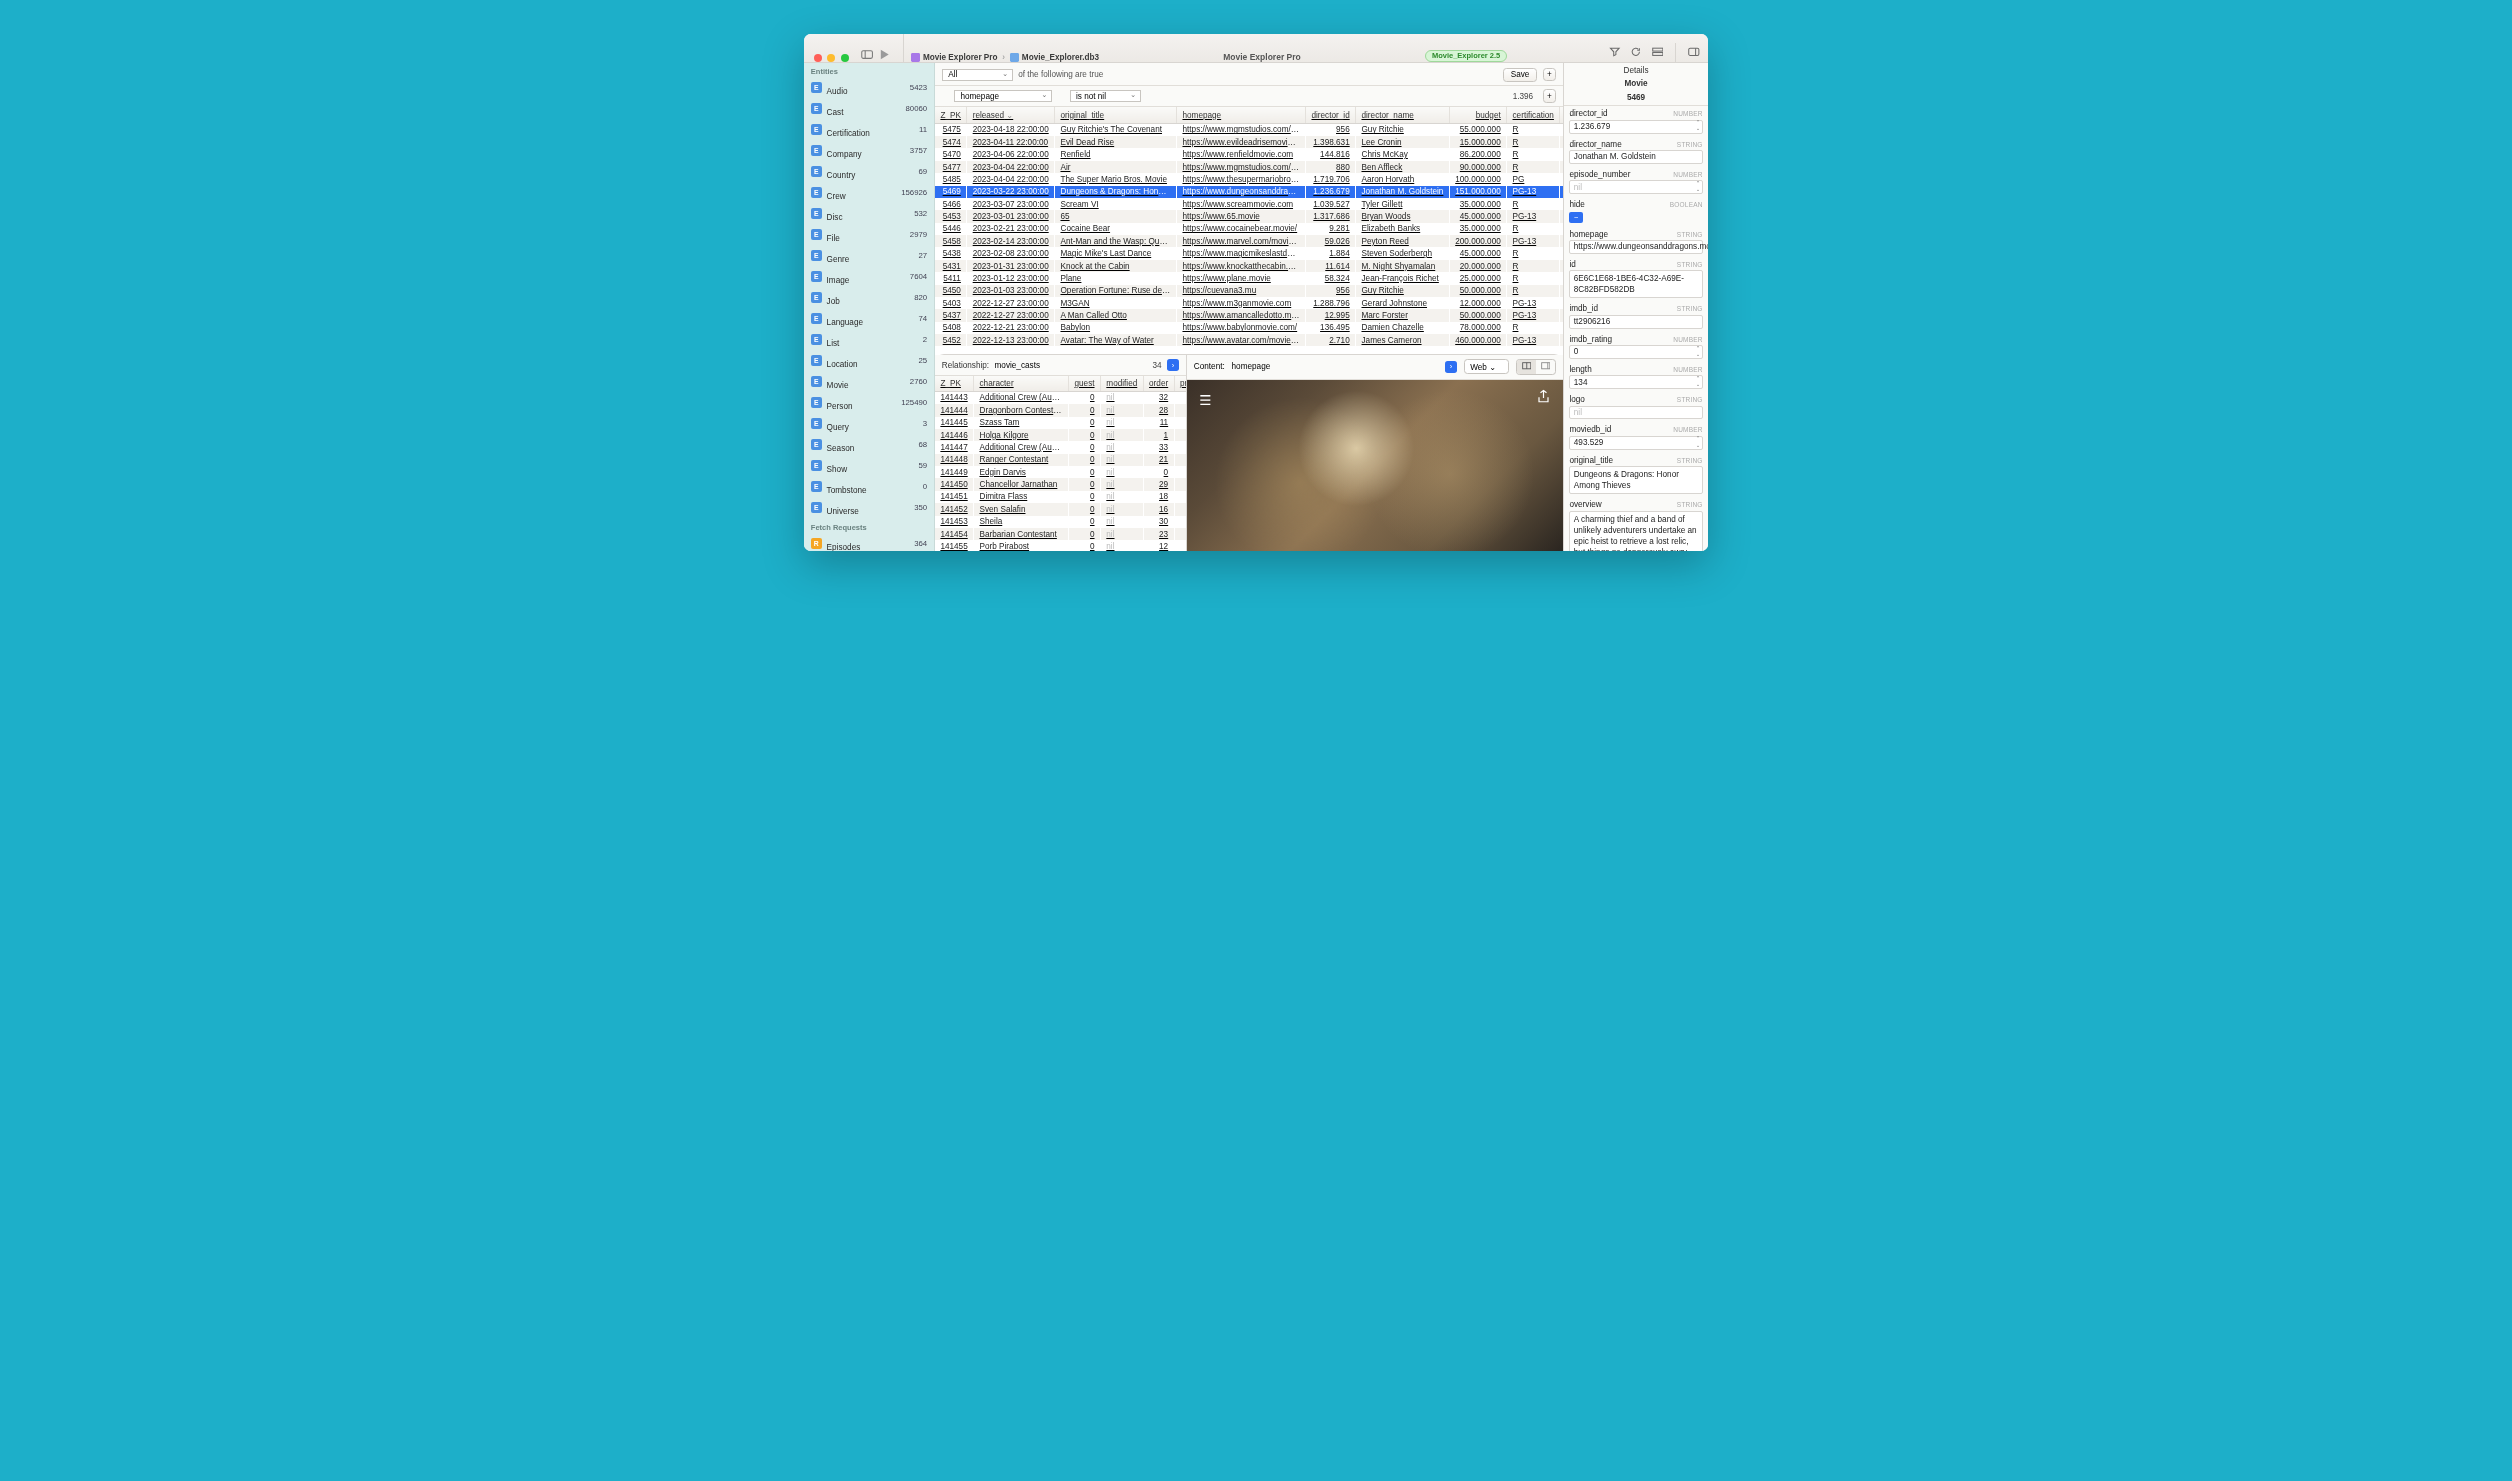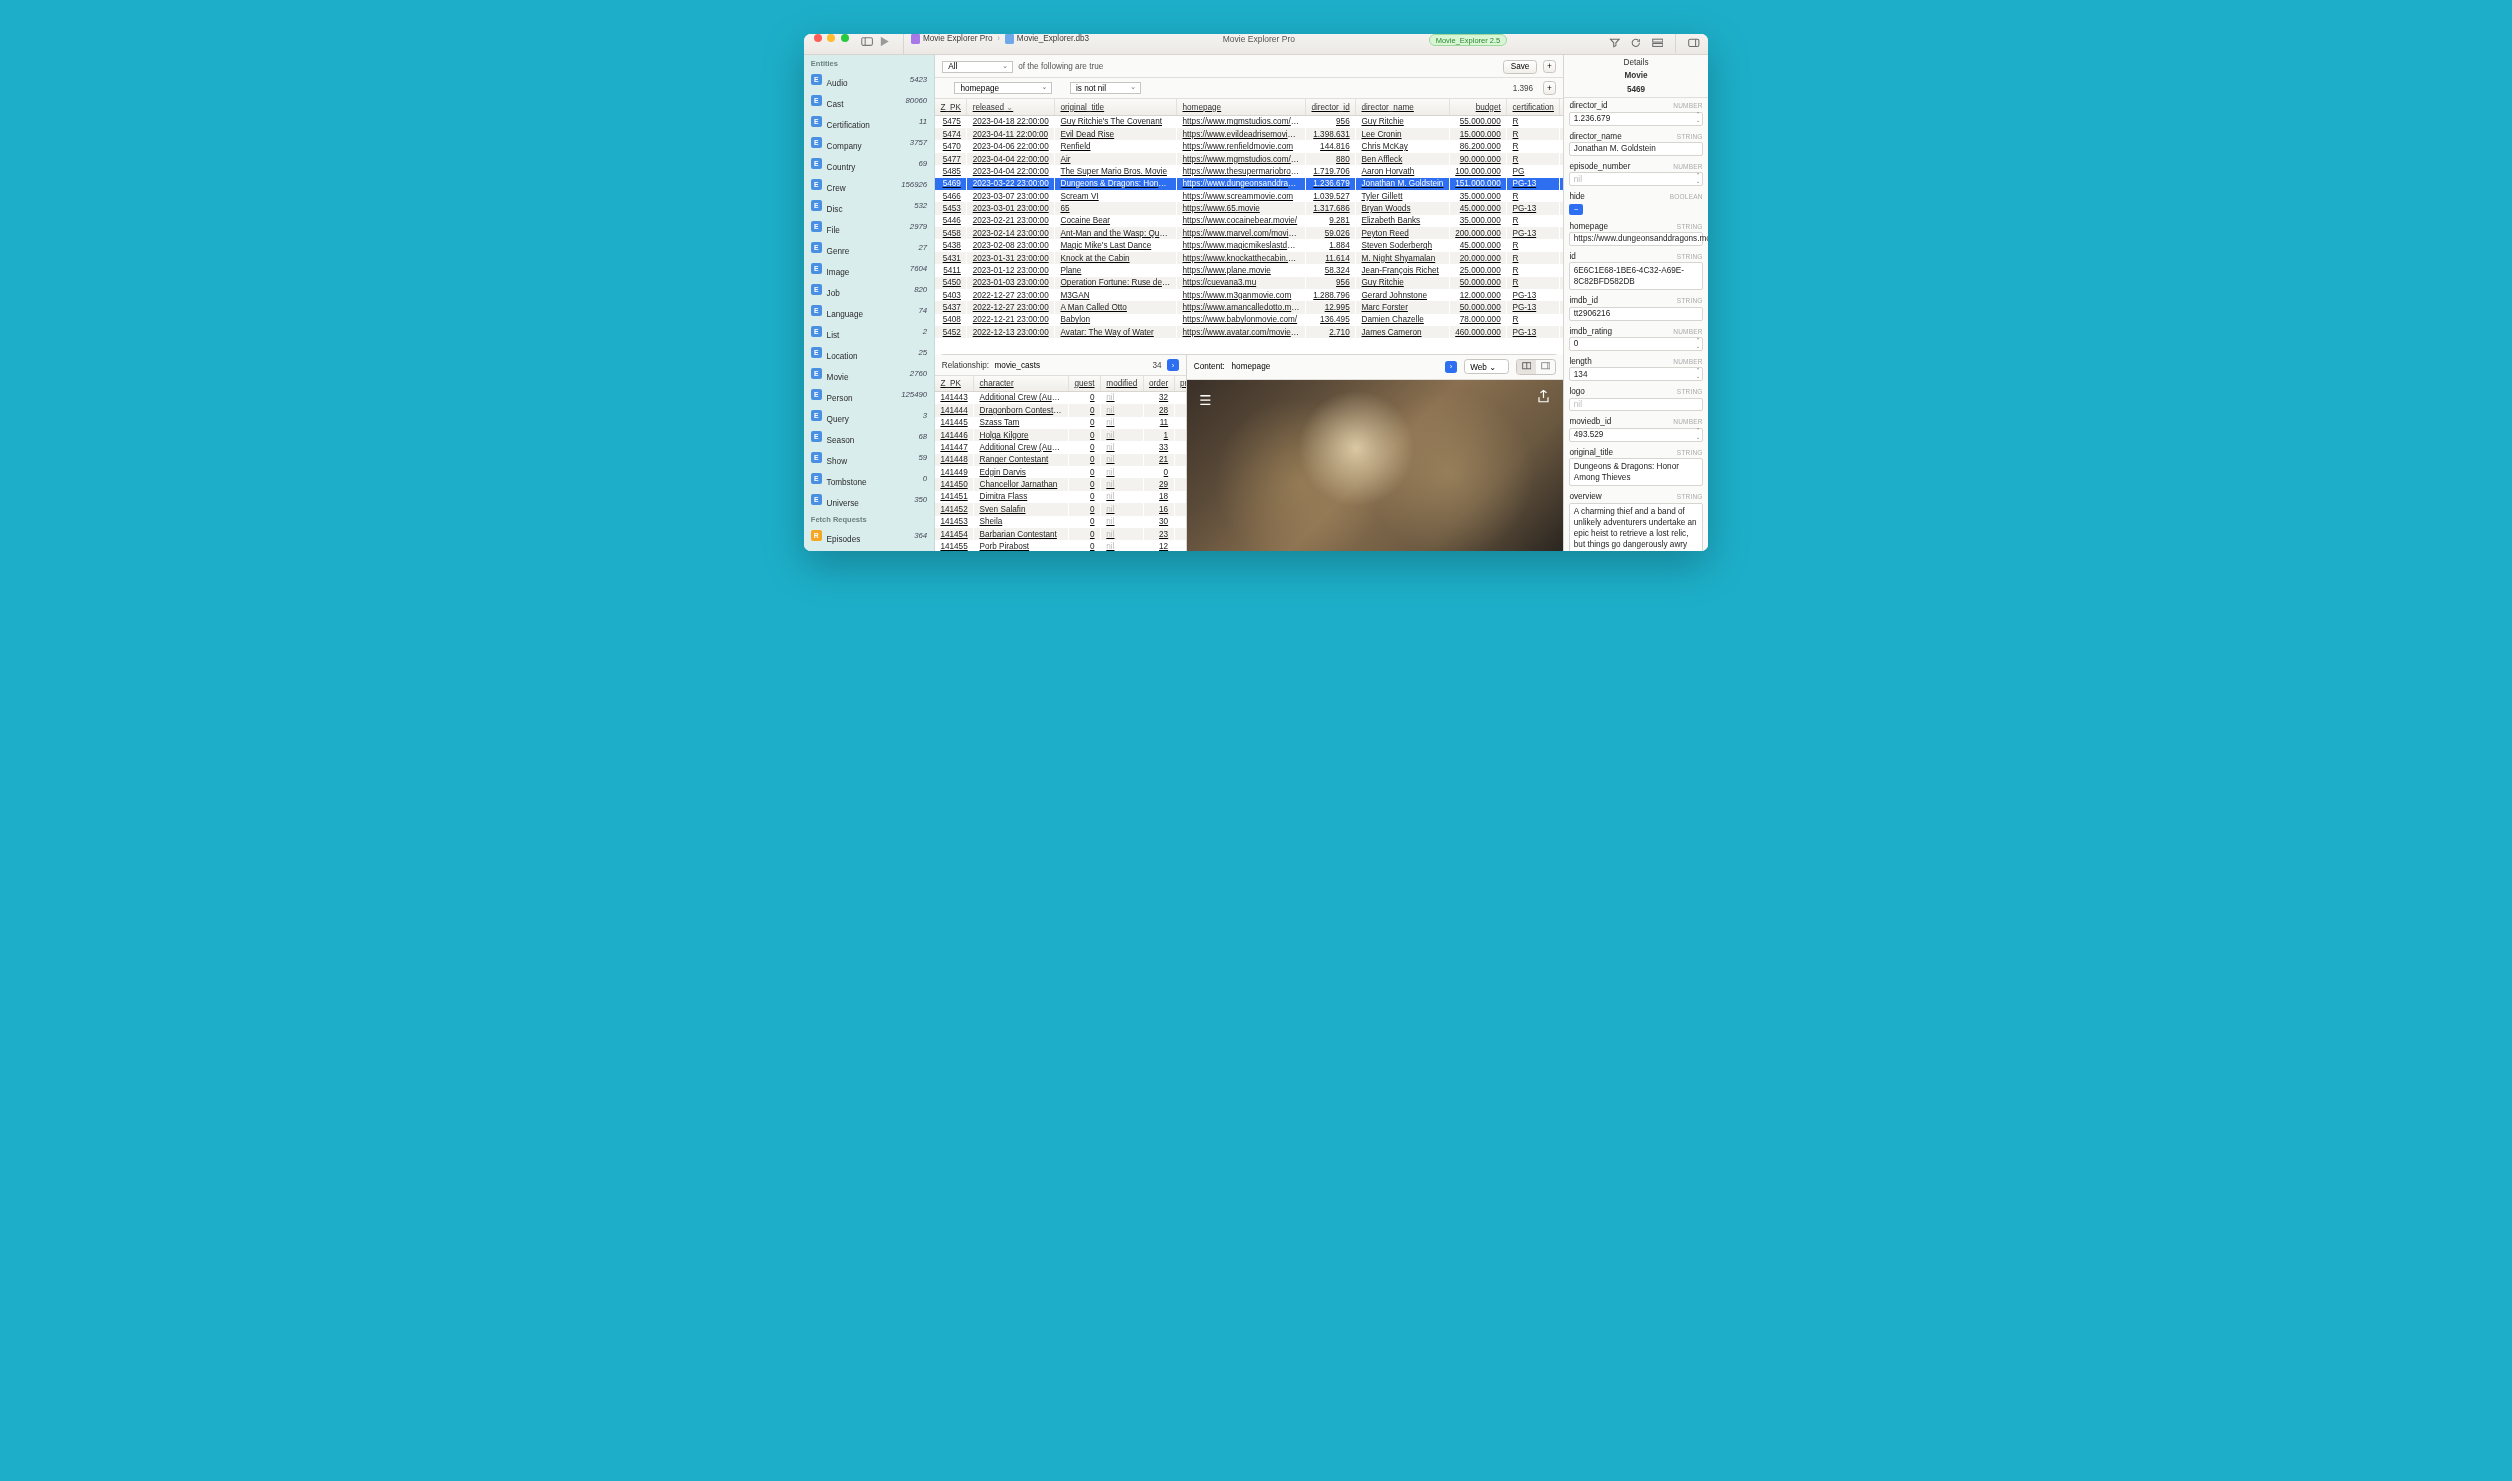--- a/index.html
+++ b/index.html
@@ -1,18 +1,18 @@
 <!DOCTYPE html>
 <html><head>
 <meta charset="utf-8">
 <style>
 * { margin:0; padding:0; box-sizing:border-box; font-family:-apple-system,BlinkMacSystemFont,"Segoe UI",sans-serif; font-size:8.2px; }
 body { background:#1DAFC9; min-height:100vh; padding:34px; display:flex; align-items:flex-start; justify-content:center; }
 .window { width:904px; height:517px; background:#fff; border-radius:6.8px; box-shadow:0 13.6px 41px rgba(0,0,0,.25); overflow:hidden; display:flex; flex-direction:column; }
-.titlebar { height:21px; display:flex; align-items:flex-start; background:linear-gradient(#f4f2f0,#ece9e5); border-bottom:0.7px solid #d8d5d1; }
+.titlebar { height:29px; display:flex; align-items:flex-end; background:linear-gradient(#f4f2f0,#ece9e5); border-bottom:0.7px solid #d8d5d1;font-weight:bold; }
 .traffic { display:flex; gap:5.4px; margin-left:9.5px; }
 .traffic span { width:8.2px; height:8.2px; border-radius:50%; }
 .tf-r { background:#ff5f57; } .tf-y { background:#febc2e; } .tf-g { background:#28c840; }
 .tb-btn { width:17.7px; height:15px; display:flex; align-items:center; justify-content:center; color:#7a7a7a; margin-left:9.5px; }
 .tb-play { margin-left:auto; margin-right:9.5px; color:#9a9a9a; }
 .tb-divider { width:0.7px; height:100%; background:#d8d5d1; }
 .crumbs { display:flex; align-items:center; gap:2.7px; font-size:8.5px; color:#3a3a3a; margin-left:6.8px; }
 .crumbs .ic { width:9.5px; height:9.5px; background:#a878e8; border-radius:1.4px; display:inline-block; }
 .crumbs .ic2 { width:9.5px; height:9.5px; background:#6ea8e8; border-radius:1.4px; display:inline-block; }
 .crumbs .sep { color:#aaa; margin:0 2px; }
@@ -21,21 +21,21 @@
 .right-icons { display:flex; gap:9.5px; margin-right:8.2px; color:#6a6a6a; align-items:center; }
 .right-icons svg { width:11.6px; height:11.6px; }
 .main { flex:1; display:flex; min-height:0; }
 .sidebar { width:131px; background:#d9edec; border-right:0.7px solid #c8dad8; display:flex; flex-direction:column; overflow-y:auto; font-size:8.5px; }
 .sb-hdr { color:#6a8280; font-size:7.5px; font-weight:600; padding:4.1px 6.8px 1.4px; }
 .sb-item { display:flex; align-items:center; padding:2px 6.8px; color:#2a2a2a; cursor:pointer; }
 .sb-item.sel { background:#bcd6d3; border-radius:8px; margin:0 3.4px; padding-left:3.4px; padding-right:3.4px; }
 .sb-ic { width:11px; height:11px; border-radius:2px; display:flex; align-items:center; justify-content:center; color:#fff; font-weight:700; font-size:6.8px; margin-right:4.8px; flex-shrink:0; }
 .ic-E { background:#4a90e2; } .ic-R { background:#f5a623; } .ic-P { background:#c878e8; }
 .sb-label { flex:1;margin-top:8px; }
-.sb-count { color:#445; font-size:7.8px;font-style:italic; }
+.sb-count { color:#445; font-size:7.8px; }
 .sb-filter { margin-top:auto; padding:3.4px 5.4px; border-top:0.7px solid #c8dad8; }
 .sb-filter input { width:100%; border:none; background:transparent; padding:2px 4.1px 2px 13.6px; color:#888; font-size:8.2px; }
 .center { flex:1; display:flex; flex-direction:column; min-width:0; border-right:0.7px solid #d8d5d1; }
 .filterbar { padding:4.8px 6.8px 3.4px; border-bottom:0.7px solid #e1ded9; display:flex; align-items:center; gap:5.4px; background:#fafaf8; }
 .sel-pill { border:0.7px solid #c8c5c0; border-radius:0; padding:0.7px 12.2px 0.7px 5.4px; font-size:8.2px; background:#fff; position:relative; }
 .sel-pill::after { content:"⌄"; position:absolute; right:3.4px; top:-0.7px; color:#777; font-size:7.5px;}
 .savebtn { margin-left:auto; border:0.7px solid #c8c5c0; border-radius:3.4px; padding:1.4px 6.8px; background:linear-gradient(#fff,#f2efea); font-size:8.2px; }
 .addbtn { width:13.6px; height:13.6px; border:0.7px solid #c8c5c0; border-radius:3.4px; background:linear-gradient(#fff,#f2efea); display:flex; align-items:center; justify-content:center; }
 .filterbar2 { padding:3.4px 6.8px; border-bottom:0.7px solid #e1ded9; display:flex; align-items:center; gap:5.4px; background:#fafaf8; }
 .filterbar2 .sel-pill { margin-left:12.2px; }

